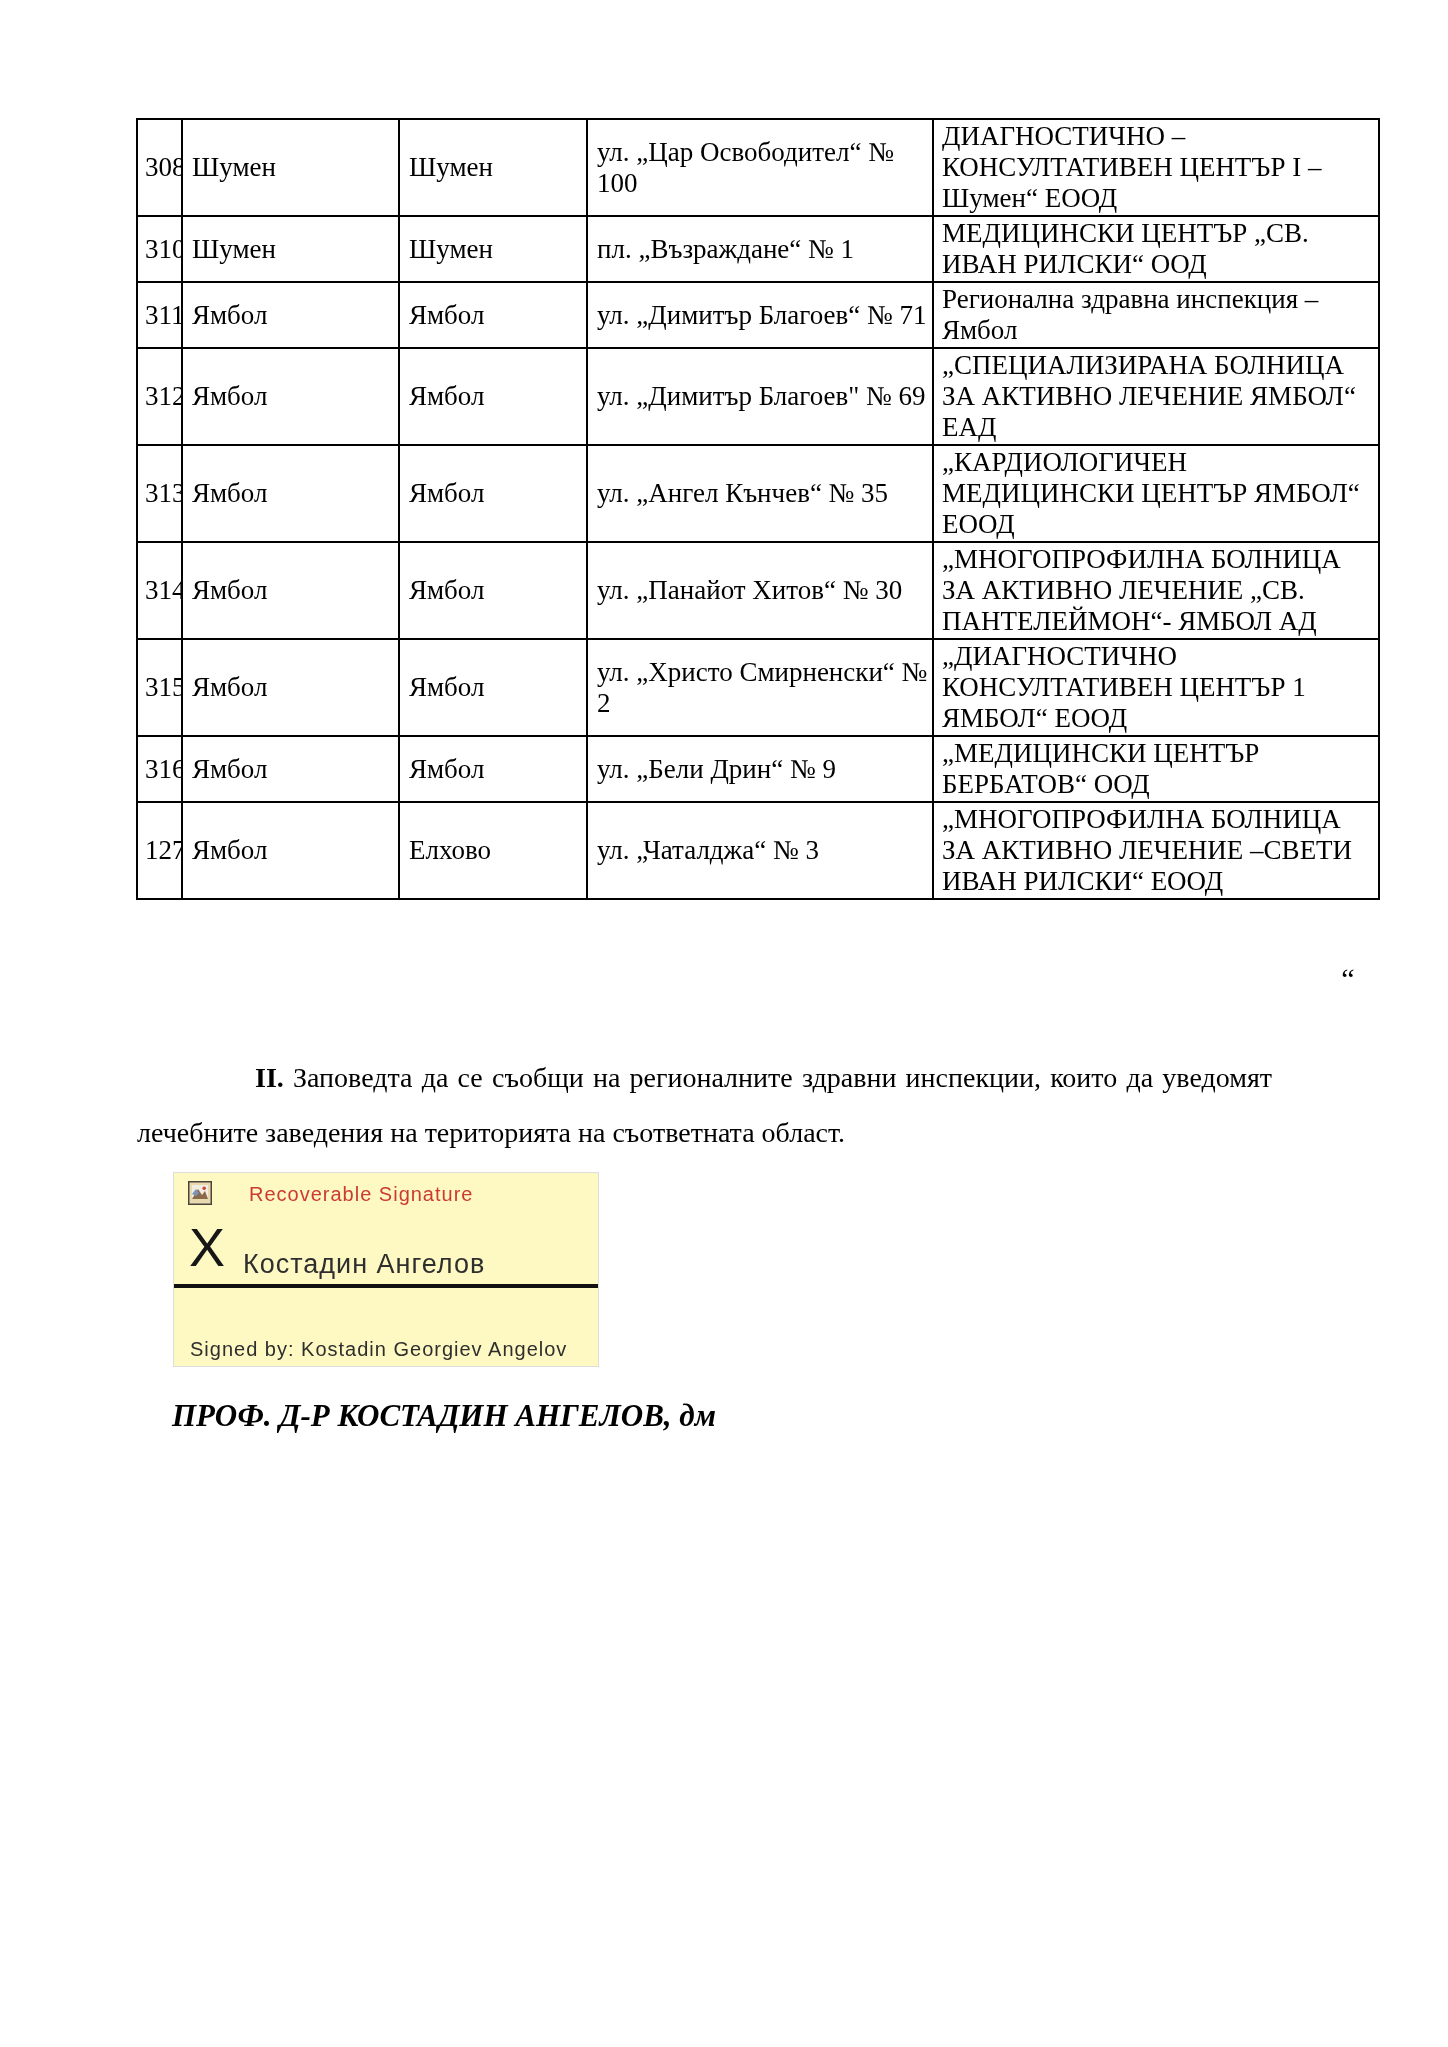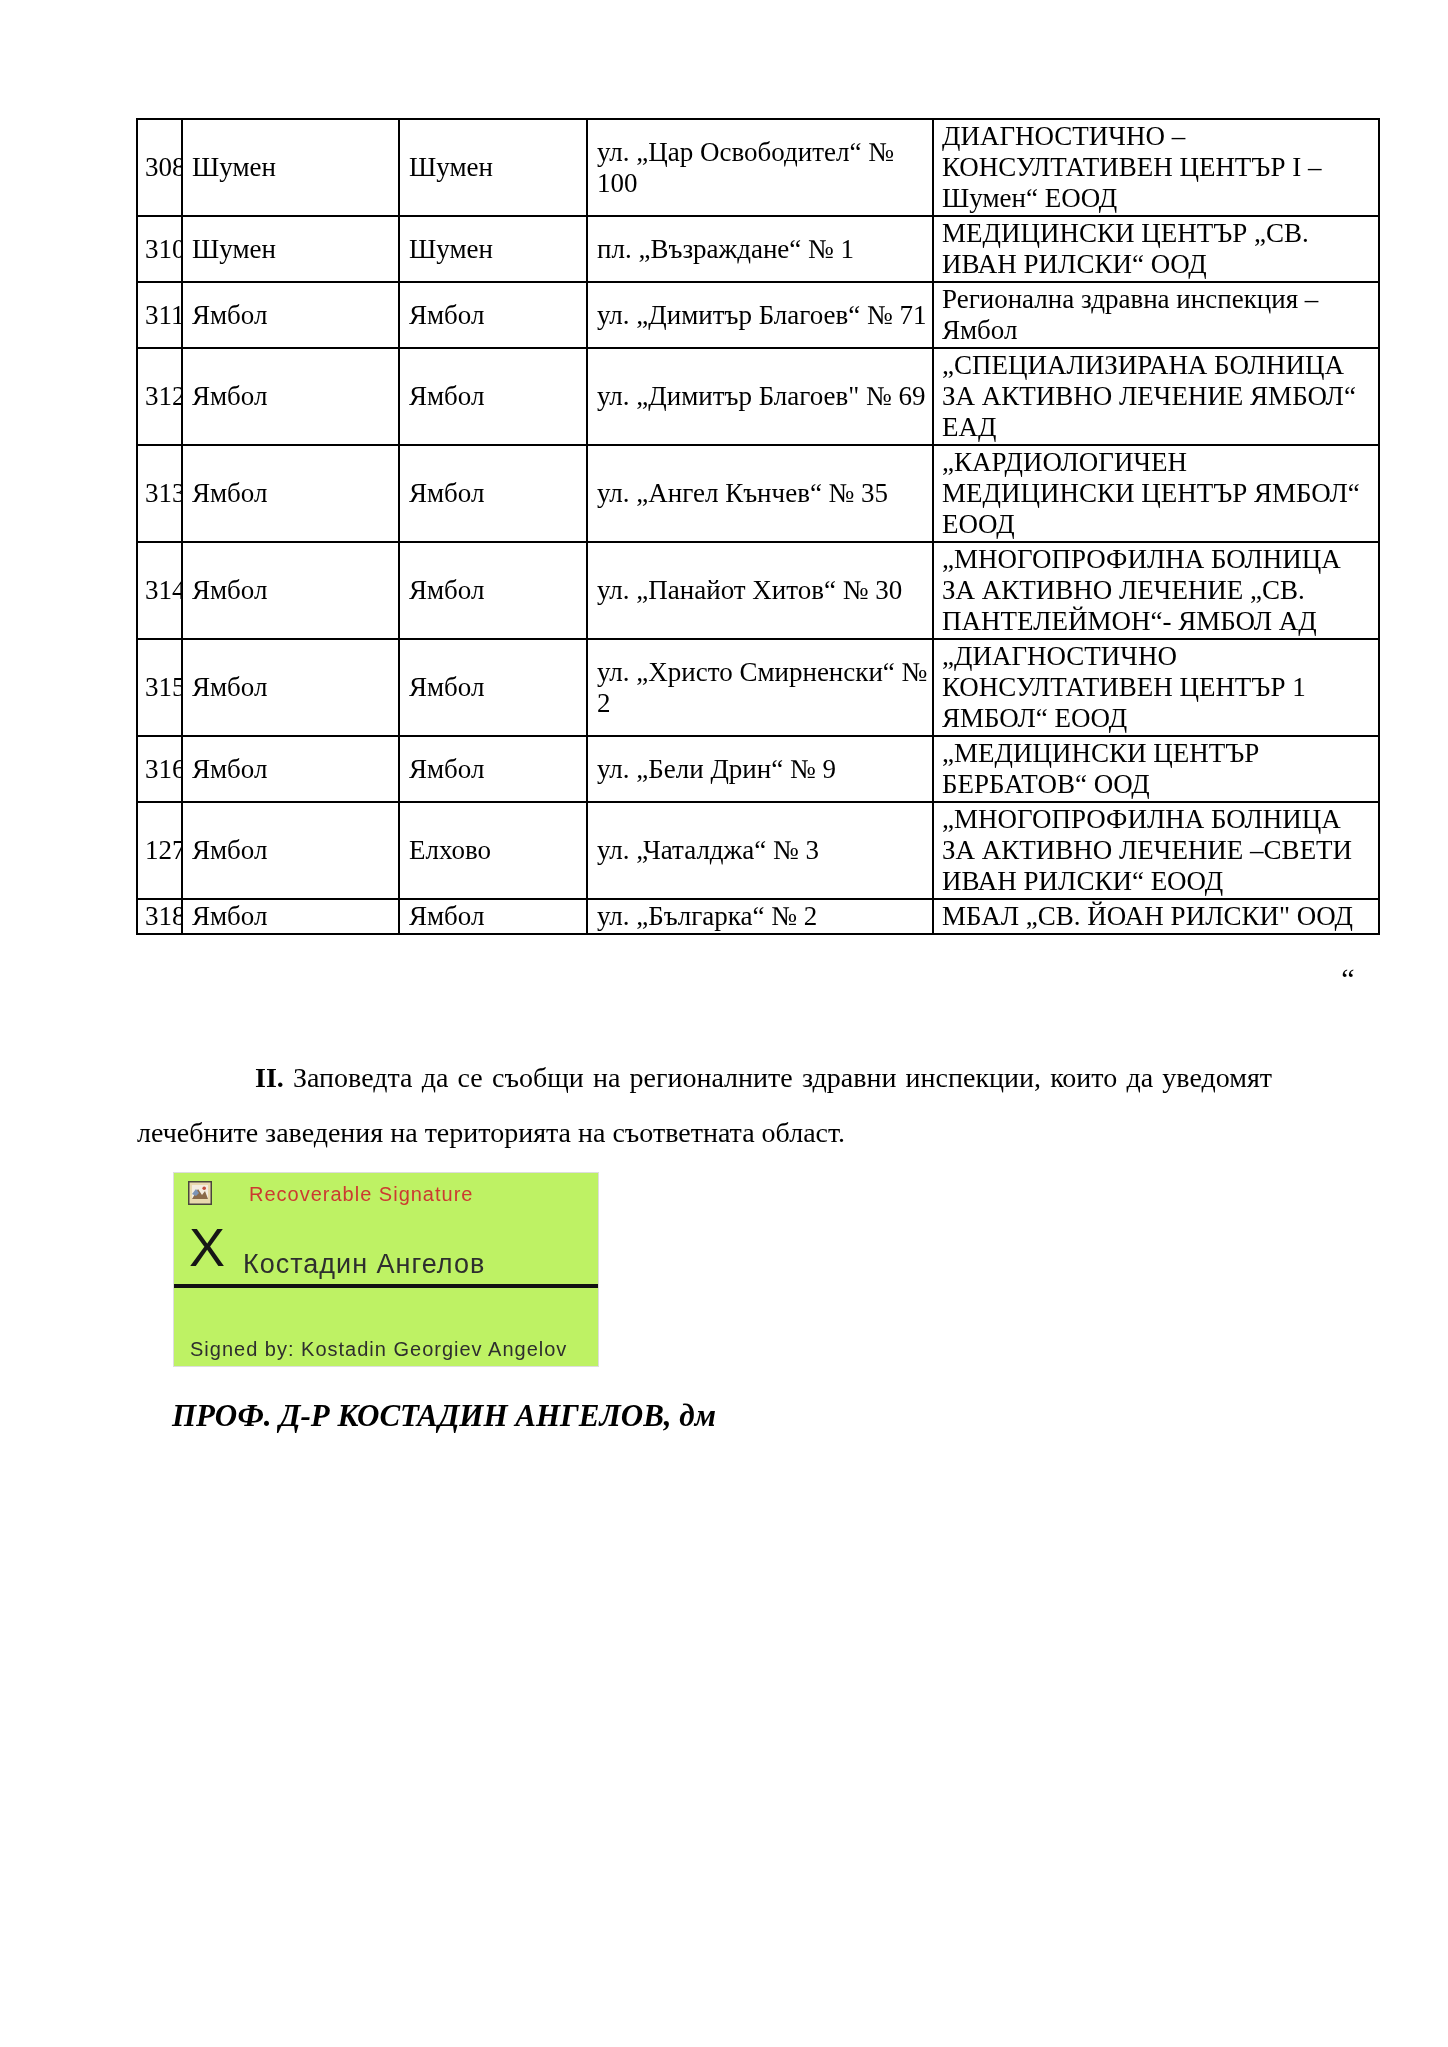--- a/index.html
+++ b/index.html
@@ -33,21 +33,21 @@
   .order-paragraph {
     position:absolute; left:137px; top:1022px; width:1135px;
     font-size:28px; line-height:55px;
     text-align:justify; text-indent:118px;
   }
   .order-paragraph .numeral { font-weight:bold; }
 
   
   .sig-panel {
     position:absolute; left:173px; top:1172px; width:424px; height:193px;
-    background:#bef264; border:1px solid #ddd;
+    background:#fef9c3; border:1px solid #ddd;
     font-family:"Liberation Sans", sans-serif;
   }
   .sig-header { position:absolute; left:14px; top:7px; height:26px; }
   .sig-img-icon { position:absolute; left:0; top:1px; width:24px; height:24px; }
   .sig-header-label {
     position:absolute; left:61px; top:3px;
     font-size:20px; letter-spacing:1px; white-space:nowrap;
   }
   .sig-x {
     position:absolute; left:15px; top:47px;
@@ -143,27 +143,20 @@
           <td class="c3">ул. „Бели Дрин“ № 9</td>
           <td class="c4">„МЕДИЦИНСКИ ЦЕНТЪР БЕРБАТОВ“ ООД</td>
         </tr>
         <tr>
           <td class="c0">127</td>
           <td class="c1">Ямбол</td>
           <td class="c2">Елхово</td>
           <td class="c3">ул. „Чаталджа“ № 3</td>
           <td class="c4">„МНОГОПРОФИЛНА БОЛНИЦА ЗА АКТИВНО ЛЕЧЕНИЕ –СВЕТИ ИВАН РИЛСКИ“ ЕООД</td>
         </tr>
-        <tr>
-          <td class="c0">318</td>
-          <td class="c1">Ямбол</td>
-          <td class="c2">Ямбол</td>
-          <td class="c3">ул. „Българка“ № 2</td>
-          <td class="c4">МБАЛ „СВ. ЙОАН РИЛСКИ" ООД</td>
-        </tr>
       </tbody>
   </table>
 
   <div class="closing-quote">“</div>
 
   <p class="order-paragraph"><span class="numeral">II.</span><span> Заповедта да се съобщи на регионалните здравни инспекции, които да уведомят лечебните заведения на територията на съответната област.</span></p>
 
   <div class="sig-panel">
     <div class="sig-header">
       <svg class="sig-img-icon" viewBox="0 0 24 24" xmlns="http://www.w3.org/2000/svg">

